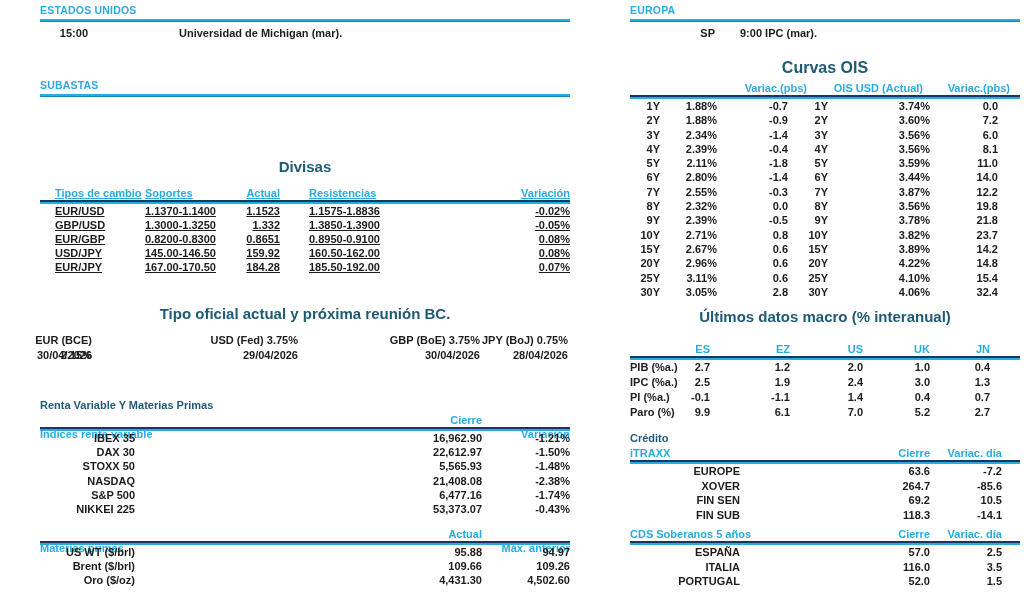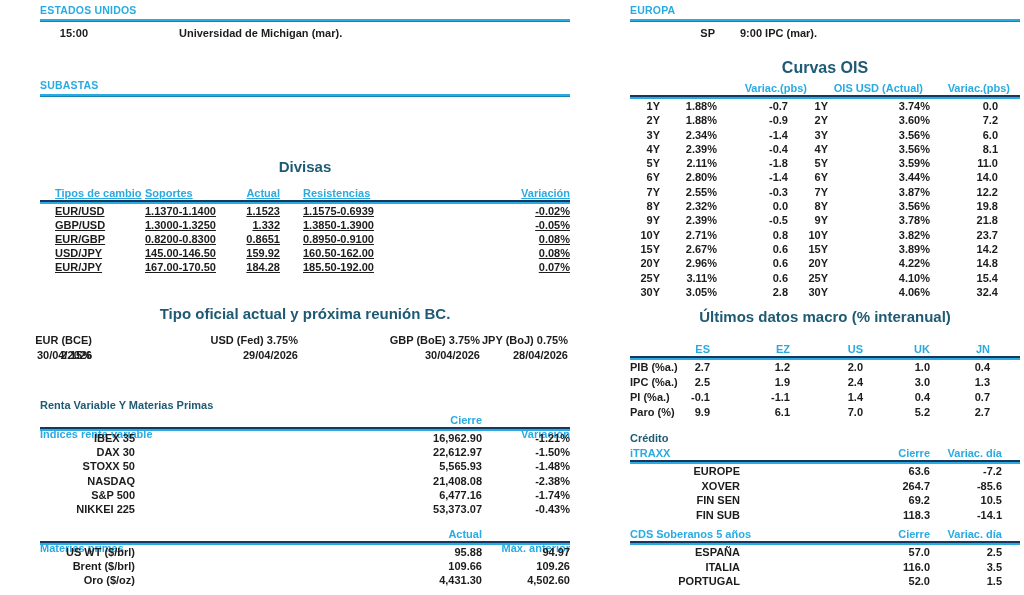--- a/index.html
+++ b/index.html
@@ -21,21 +21,21 @@
   .l{text-align:left;}
   .grid{display:grid;}
   
   .ev-grid-us{grid-template-columns:48px 1fr;}
   .ev-desc-us{padding-left:91px;}
   .ev-grid-eu{grid-template-columns:85px 1fr;}
   .ev-desc-eu{padding-left:25px;}
   
   .dv-grid{grid-template-columns:105px 90px 45px 105px 1fr;grid-auto-rows:14px;line-height:14px;text-decoration:underline;}
   .dv-label{padding-left:15px;}
-  .dv-res{padding-left:23px;}
+  .dv-res{padding-left:29px;}
   
   .bc-wrap{left:-20px;width:548px;right:auto;}
   .bc-grid{grid-template-columns:72px 206px 182px 88px;grid-auto-rows:15px;line-height:15px;}
   .bc-grid div{text-align:right;}
   
   .rv-grid{grid-template-columns:95px 347px 1fr;grid-auto-rows:14.2px;line-height:14.2px;}
   .mp-grid{grid-template-columns:95px 347px 1fr;grid-auto-rows:14px;line-height:14px;}
   
   .ois-hgrid{grid-template-columns:177px 116px 87px;line-height:13px;}
   .ois-grid{grid-template-columns:30px 57px 71px 40px 102px 68px;grid-auto-rows:14.3px;line-height:14.3px;}
@@ -71,21 +71,21 @@
       <div class="r">Actual</div>
       <div class="dv-res">Resistencias</div>
       <div class="r">Variación</div>
     </div>
     <div class="abs hrule" style="top:200px;"></div>
     <div class="abs grid dv-grid" style="top:204px;">
 
         <div class="dv-label">EUR/USD</div>
         <div>1.1370-1.1400</div>
         <div class="r">1.1523</div>
-        <div class="dv-res">1.1575-0.6939</div>
+        <div class="dv-res">1.1575-1.8836</div>
         <div class="r">-0.02%</div>
 
         <div class="dv-label">GBP/USD</div>
         <div>1.3000-1.3250</div>
         <div class="r">1.332</div>
         <div class="dv-res">1.3850-1.3900</div>
         <div class="r">-0.05%</div>
 
         <div class="dv-label">EUR/GBP</div>
         <div>0.8200-0.8300</div>

